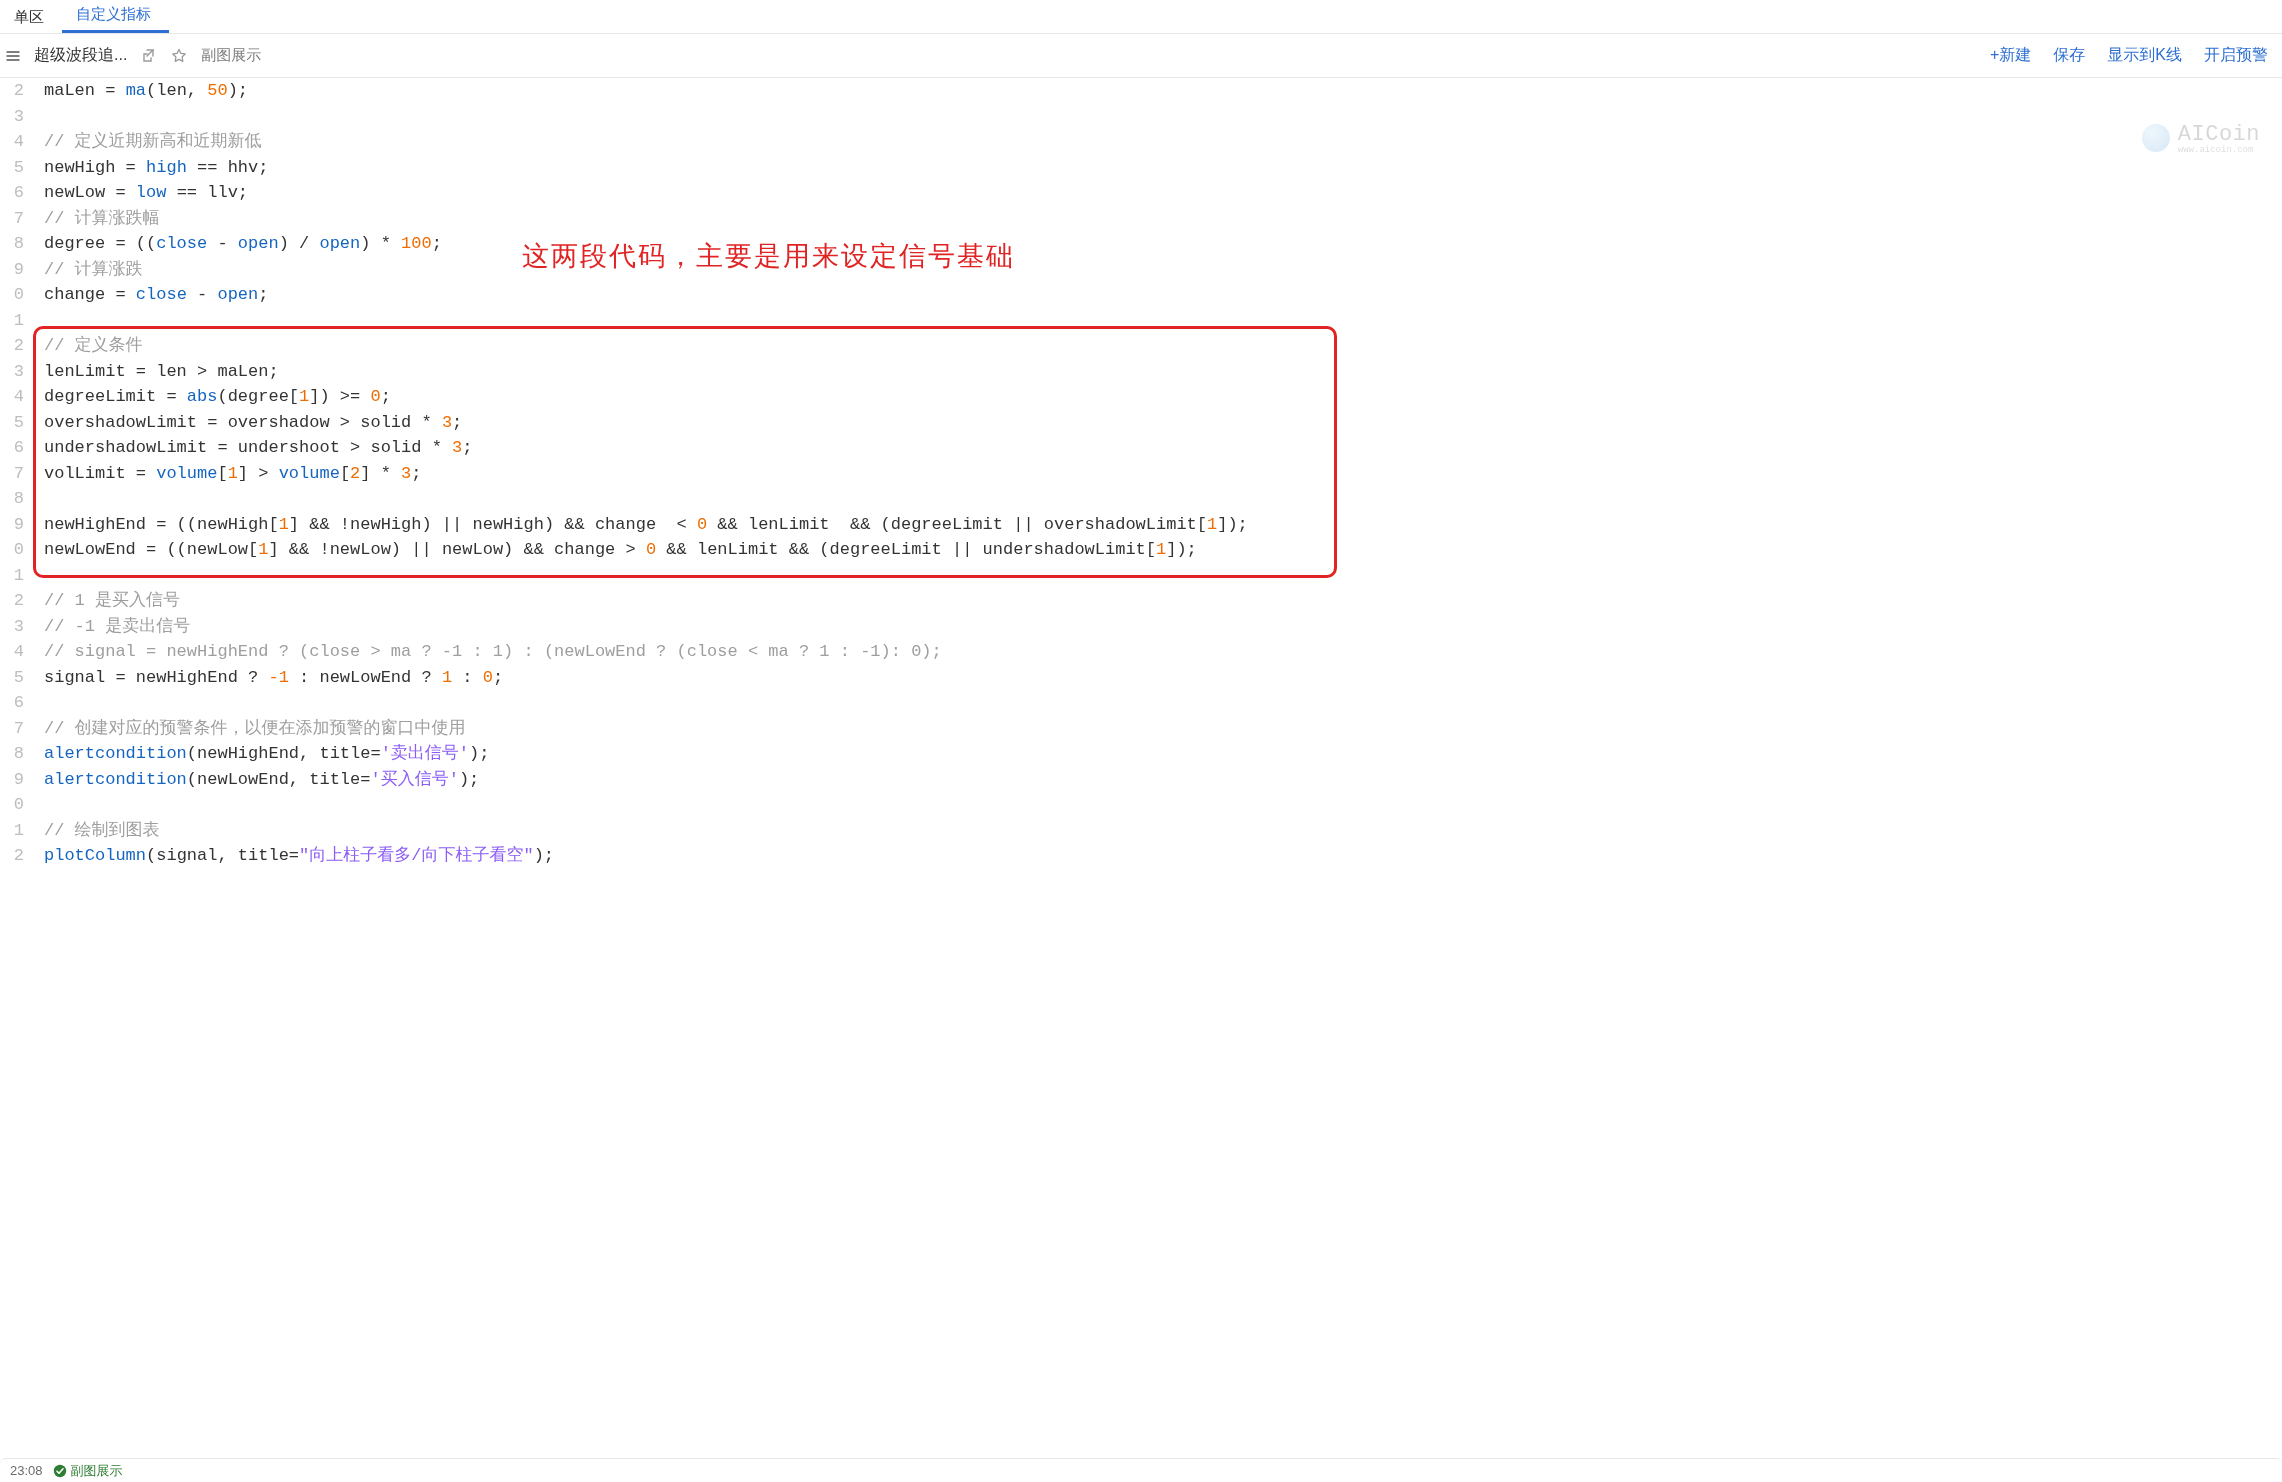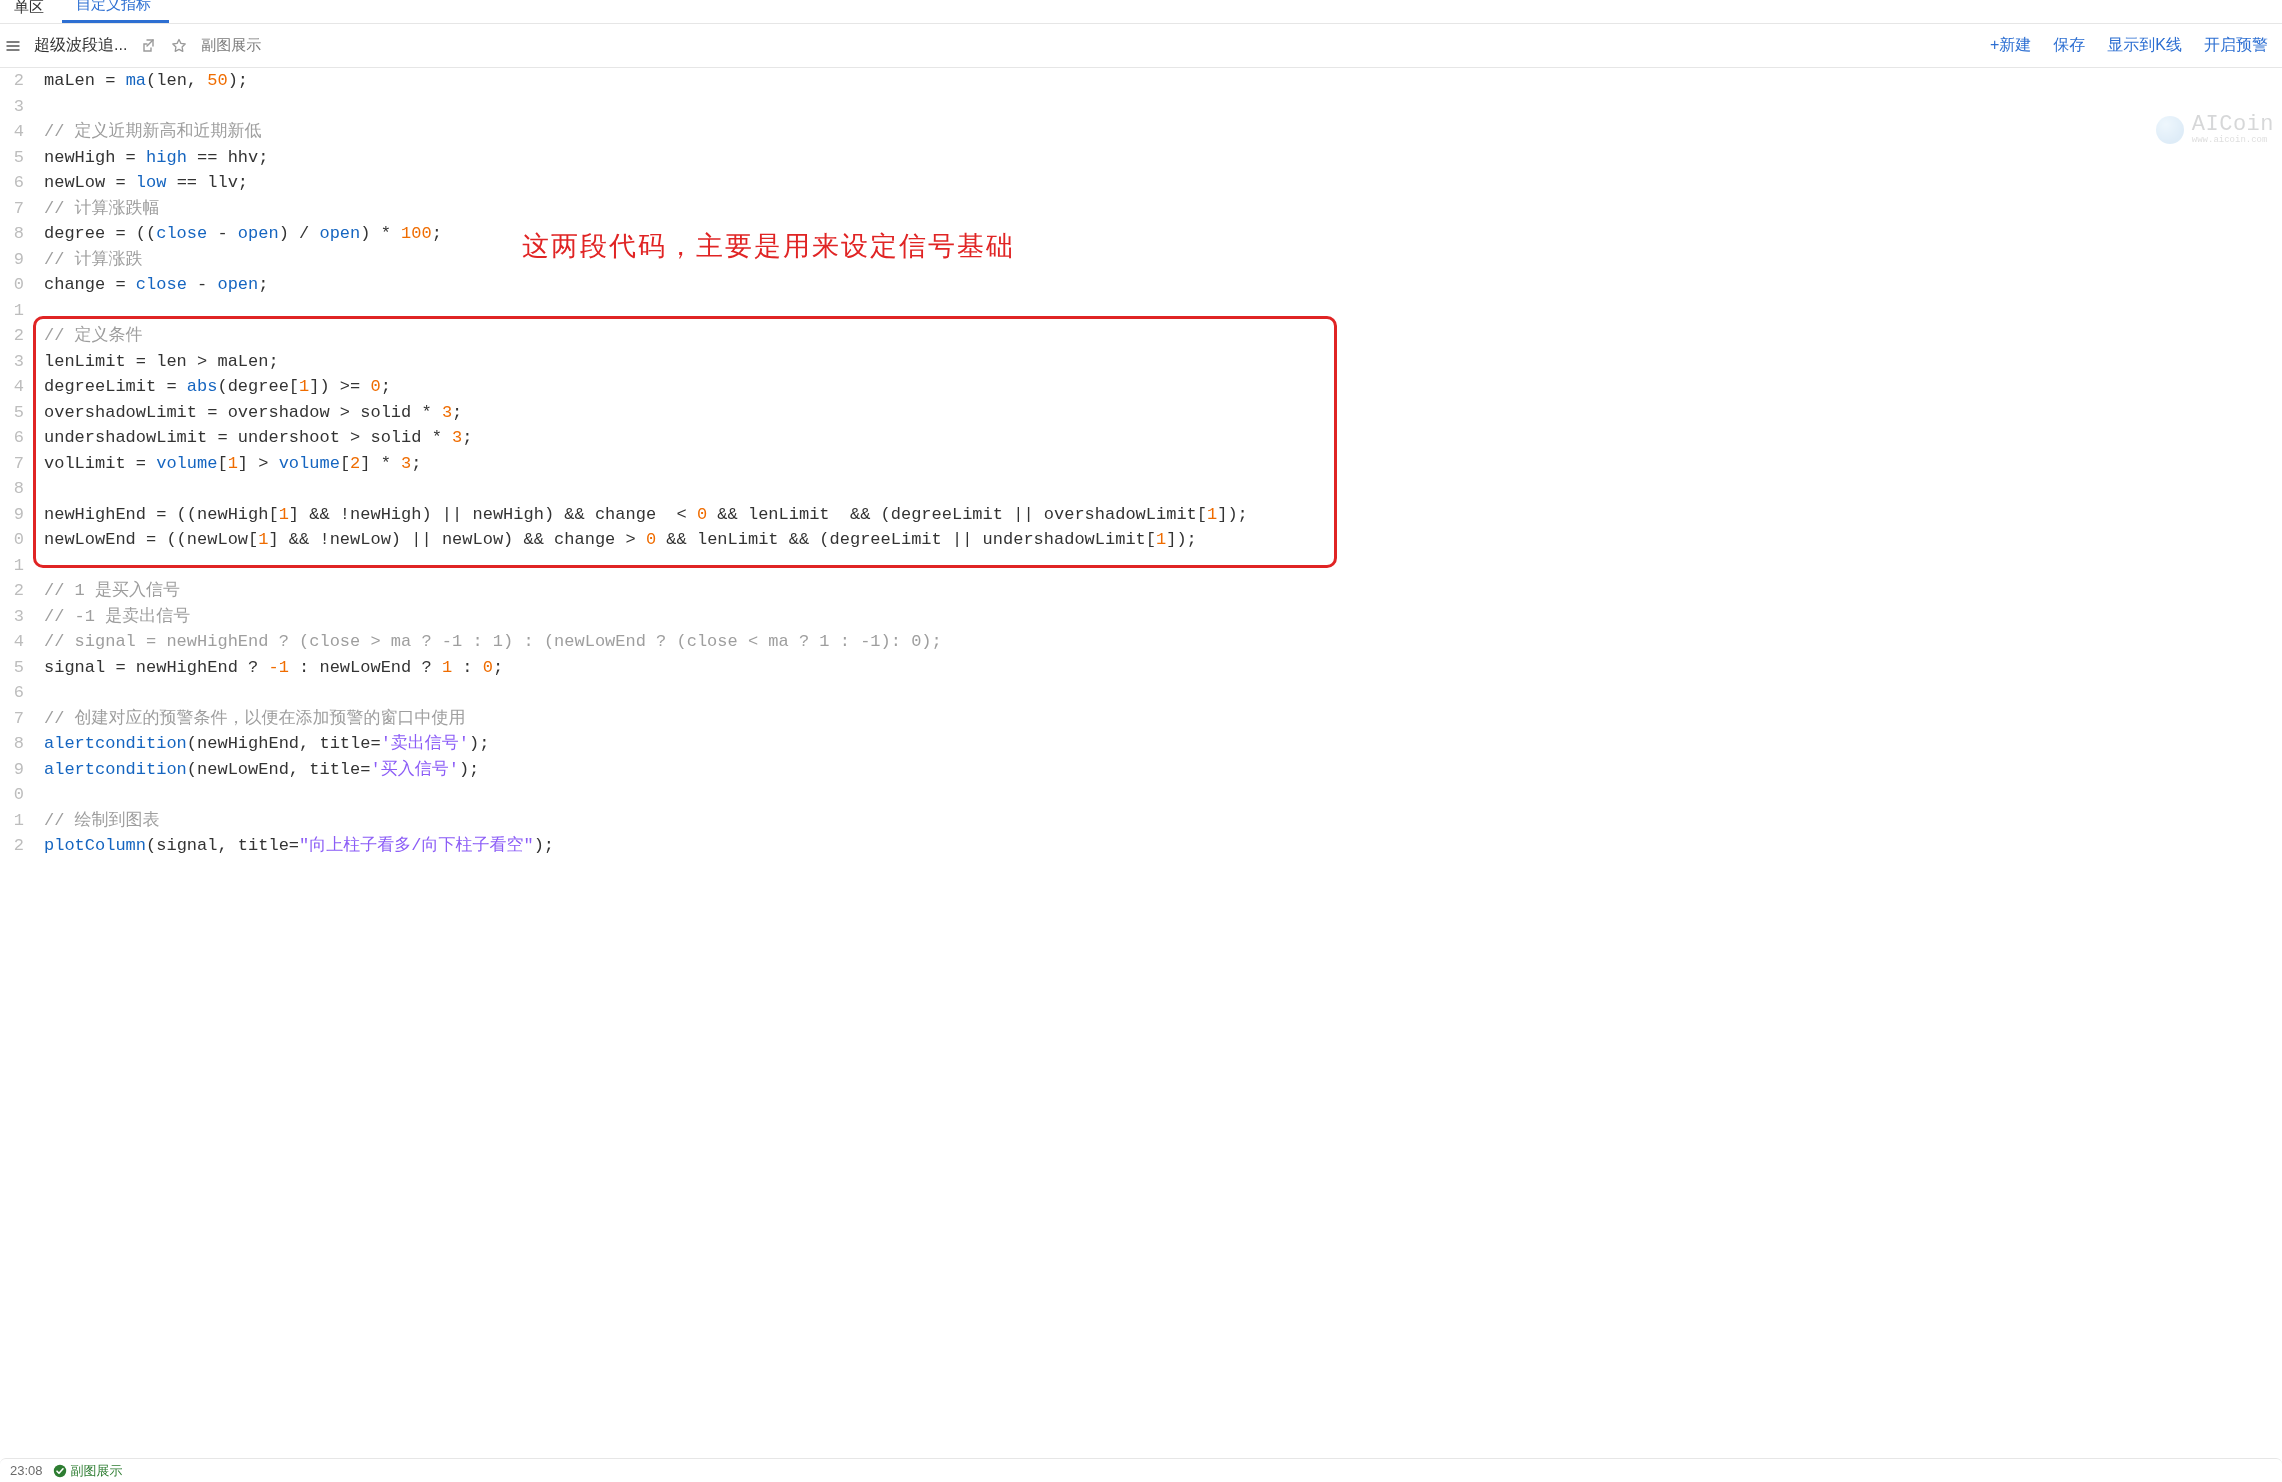--- a/index.html
+++ b/index.html
@@ -4,21 +4,21 @@
 <style>
   * { box-sizing: border-box; margin: 0; padding: 0; }
   html, body {
     font-family: -apple-system, BlinkMacSystemFont, "Segoe UI", "PingFang SC", "Hiragino Sans GB", "Microsoft YaHei", sans-serif;
     font-size: 14px; background: #fff; color: #333; height: 100%; overflow: hidden;
   }
   .app { display:flex; flex-direction: column; height: 100vh; position: relative; }
 
   
   .tabs {
-    display:flex; align-items: flex-end; height: 24px; border-bottom: 1px solid #e6e6e6;
+    display:flex; align-items: flex-end; height: 34px; border-bottom: 1px solid #e6e6e6;
     padding-left: 0; font-size: 15px;
   }
   .tab {
     padding: 6px 18px 6px 14px; color: #333; cursor: pointer;
   }
   .tab.active {
     color: #2d6fd2; border-bottom: 3px solid #2d6fd2; font-weight: 500;
   }
 
   
@@ -55,21 +55,21 @@
   .tok-comment { color:#9e9e9e; }
   .tok-ident   { color:#333; }
   .tok-func    { color:#1565c0; }
   .tok-number  { color:#ef6c00; }
   .tok-string  { color:#8b5cf6; }
   .tok-op      { color:#333; }
   .tok-punct   { color:#333; }
 
   
   .watermark {
-    position:absolute; top: 46px; right: 8px; display:flex; align-items:center;
+    position:absolute; top: 46px; right: 22px; display:flex; 
     gap: 8px; opacity: 0.25; color:#5f6368; user-select:none; pointer-events:none;
   }
   .watermark .logo {
     width: 28px; height: 28px; border-radius: 50%;
     background: radial-gradient(circle at 35% 30%, #bfe0f8 0%, #7fb6e3 70%);
   }
   .watermark .wmtxt { display:flex; flex-direction:column; line-height:1; }
   .watermark .wmtxt .big { font-size: 22px; letter-spacing: 0.5px; }
   .watermark .wmtxt .small { font-size: 9px; color:#7a7a7a; }
 

